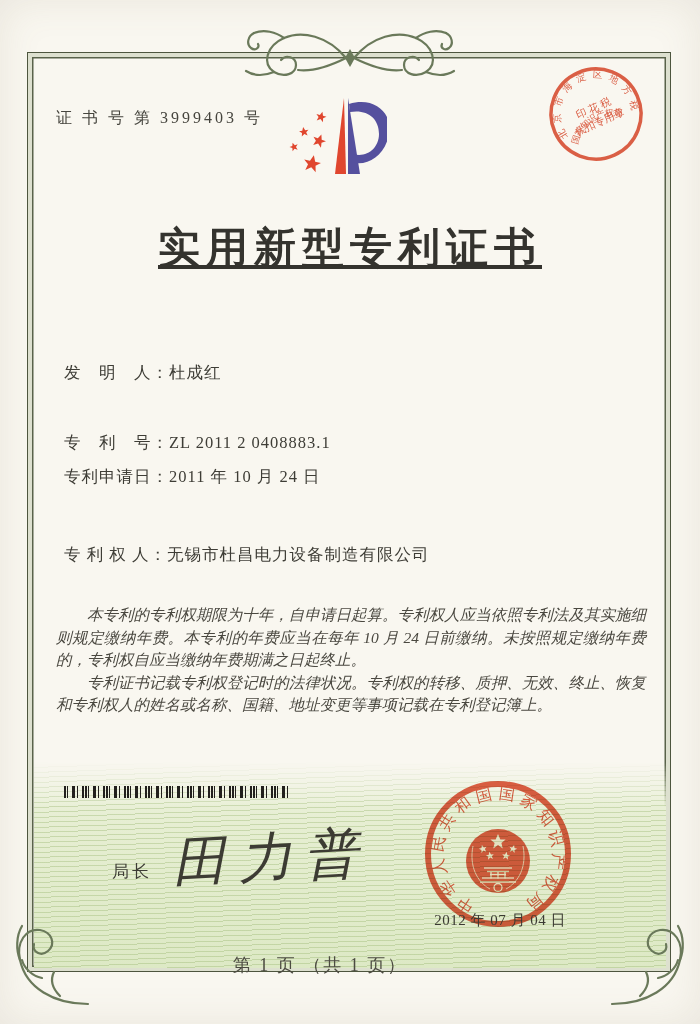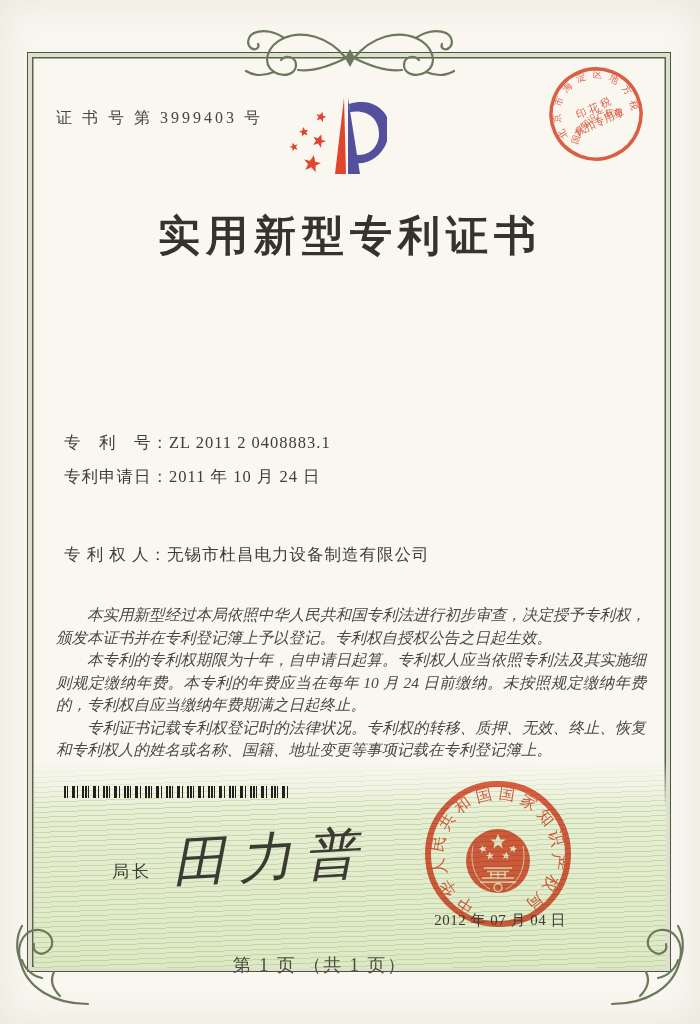--- a/index.html
+++ b/index.html
@@ -25,22 +25,22 @@
   }
   .ornament { position:absolute; }
   .ornament path { stroke:#6a795a; stroke-width:2.2; fill:none; stroke-linecap:round; }
   .ornament .fil { fill:#6a795a; stroke:none; }
   .cert-no {
     position:absolute; left:56px; top:108px;
     font-size:16px; letter-spacing:3px; color:#46453e;
   }
   .logo { position:absolute; left:287px; top:94px; }
   .title {
-    position:absolute; left:0; top:208px; width:700px; text-align:center;
-    font-size:42px; font-weight:600; letter-spacing:6px; color:#34332e;
+    position:absolute; left:0; top:220px; width:700px; text-align:center;
+    font-size:42px; font-weight:600; letter-spacing:6px; color:#34332e;text-decoration:underline;
   }
   .field {
     position:absolute; left:64px; font-size:16.5px; color:#3e3d36; letter-spacing:1px;
     white-space:nowrap;
   }
   .f0{top:306px} .f1{top:362px} .f2{top:432px} .f3{top:466px} .f4{top:544px} .f5{top:570px}
   .paragraphs {
     position:absolute; left:56px; top:604px; width:590px;
     font-size:15.5px; line-height:22.5px; color:#4a4840;
     text-align:justify; font-style:italic;
@@ -139,32 +139,34 @@
       <text font-size="9">
         <textPath href="#tpBot" startOffset="0" textLength="59" lengthAdjust="spacing">国家知识产权局</textPath>
       </text>
       <text x="52" y="49" text-anchor="middle" font-size="10.5">印 花 税</text>
       <text x="52" y="64" text-anchor="middle" font-size="10.5">代扣专用章</text>
     </g>
   </svg>
 
   <div class="title">实用新型专利证书</div>
 
+  <div class="field f1">
+    <span>发　明　人：</span><span>杜成红</span>
+  </div>
   <div class="field f2">
     <span>专　利　号：</span><span>ZL 2011 2 0408883.1</span>
   </div>
   <div class="field f3">
     <span>专利申请日：</span><span>2011 年 10 月 24 日</span>
   </div>
   <div class="field f4">
     <span>专 利 权 人：</span><span>无锡市杜昌电力设备制造有限公司</span>
   </div>
 
   <div class="paragraphs">
-    <p>本实用新型经过本局依照中华人民共和国专利法进行初步审查，决定授予专利权，颁发本证书并在专利登记簿上予以登记。专利权自授权公告之日起生效。</p>
     <p>本专利的专利权期限为十年，自申请日起算。专利权人应当依照专利法及其实施细则规定缴纳年费。本专利的年费应当在每年 10 月 24 日前缴纳。未按照规定缴纳年费的，专利权自应当缴纳年费期满之日起终止。</p>
     <p>专利证书记载专利权登记时的法律状况。专利权的转移、质押、无效、终止、恢复和专利权人的姓名或名称、国籍、地址变更等事项记载在专利登记簿上。</p>
   </div>
 
   <div class="barcode"></div>
 
   <div class="sig-post">局长</div>
   <div class="sig-name">田力普</div>
 
   <svg class="seal" width="156" height="156" viewBox="0 0 156 156">

